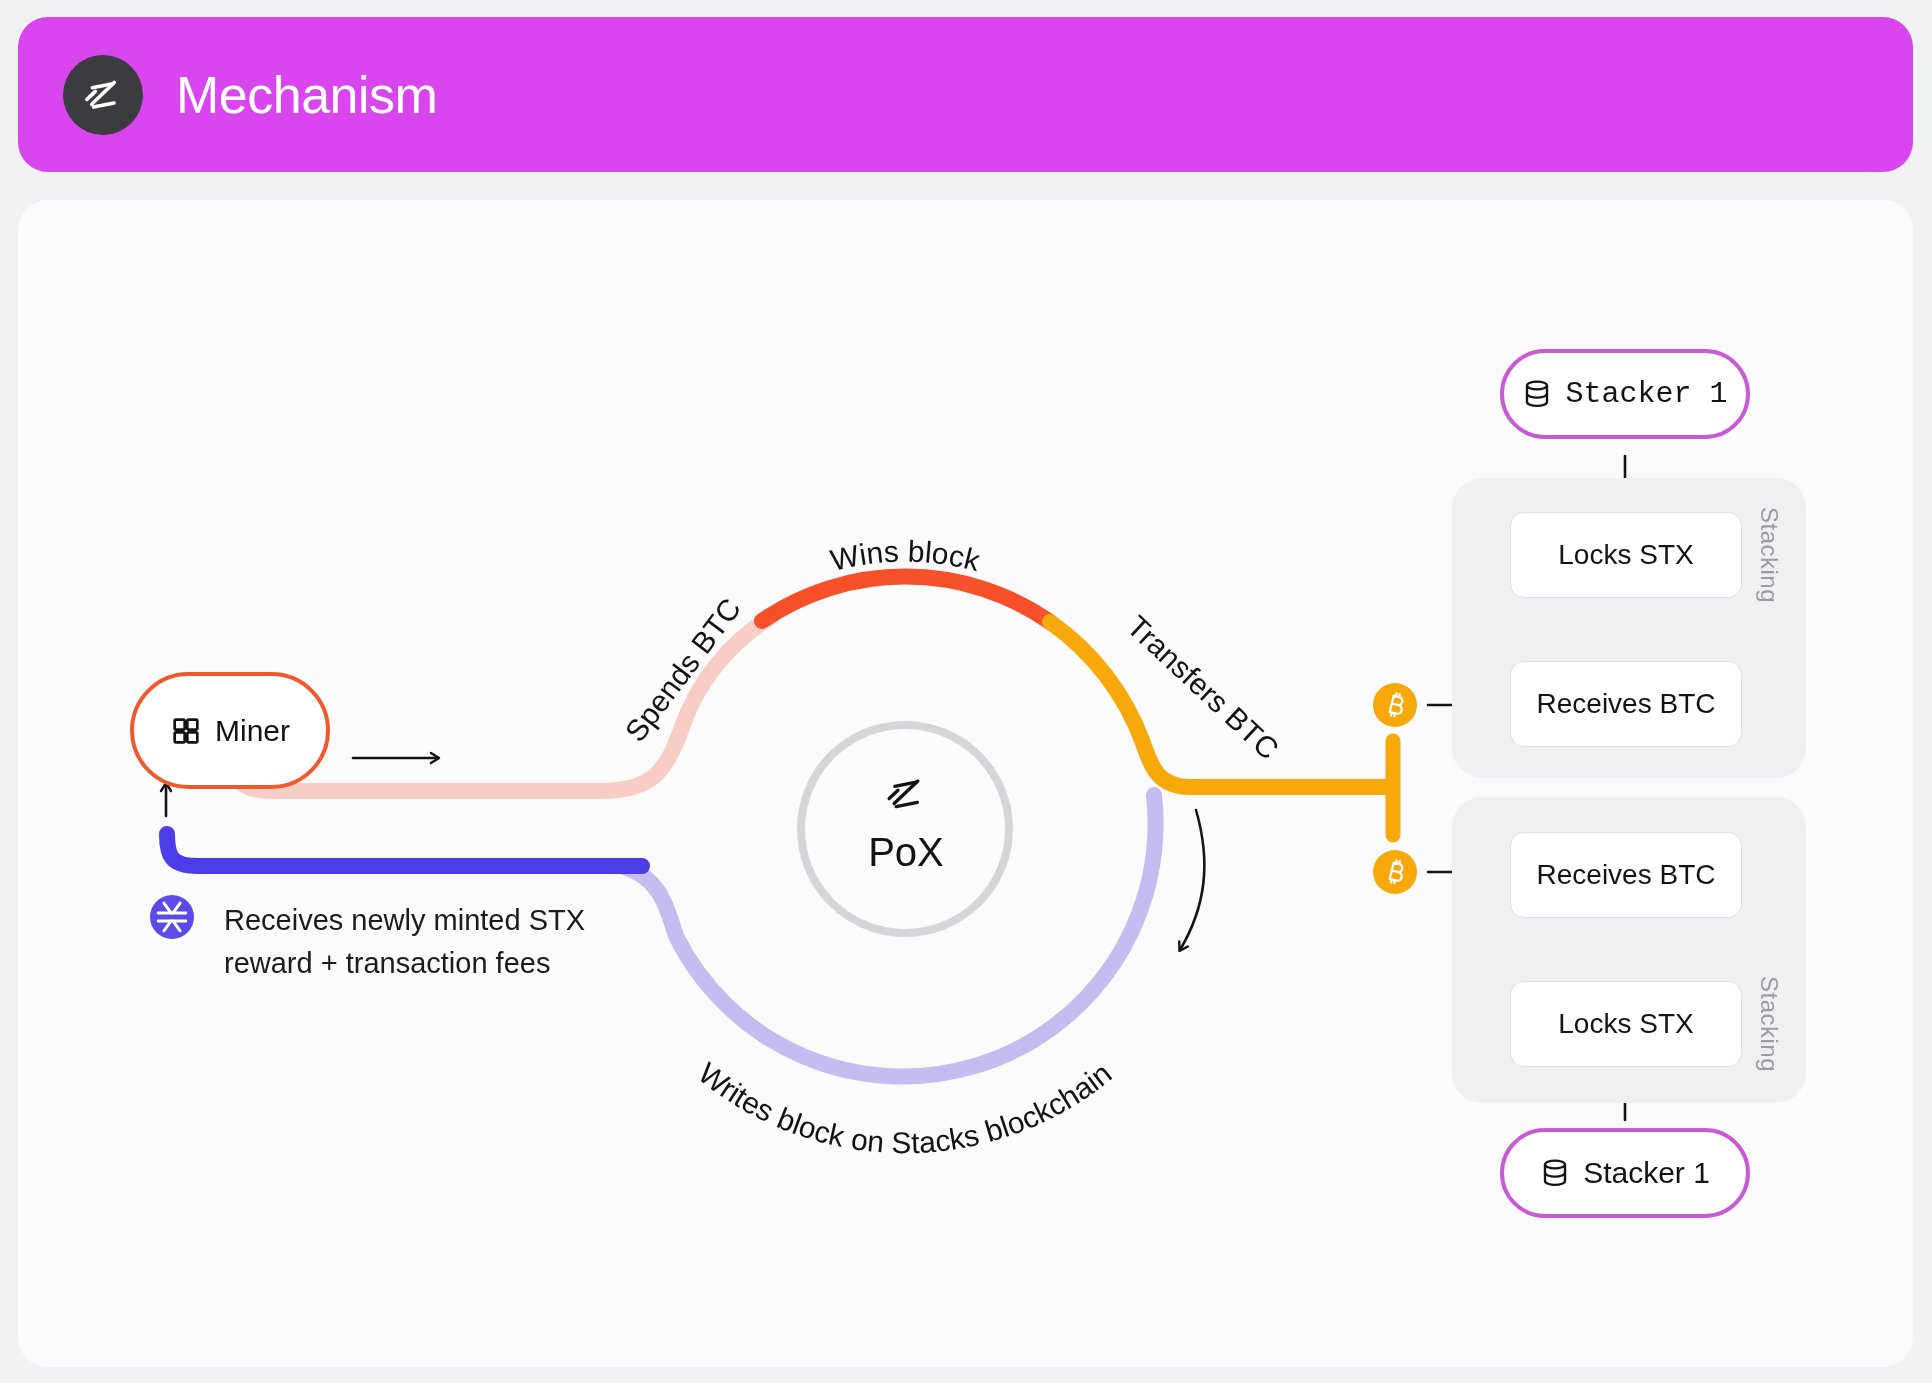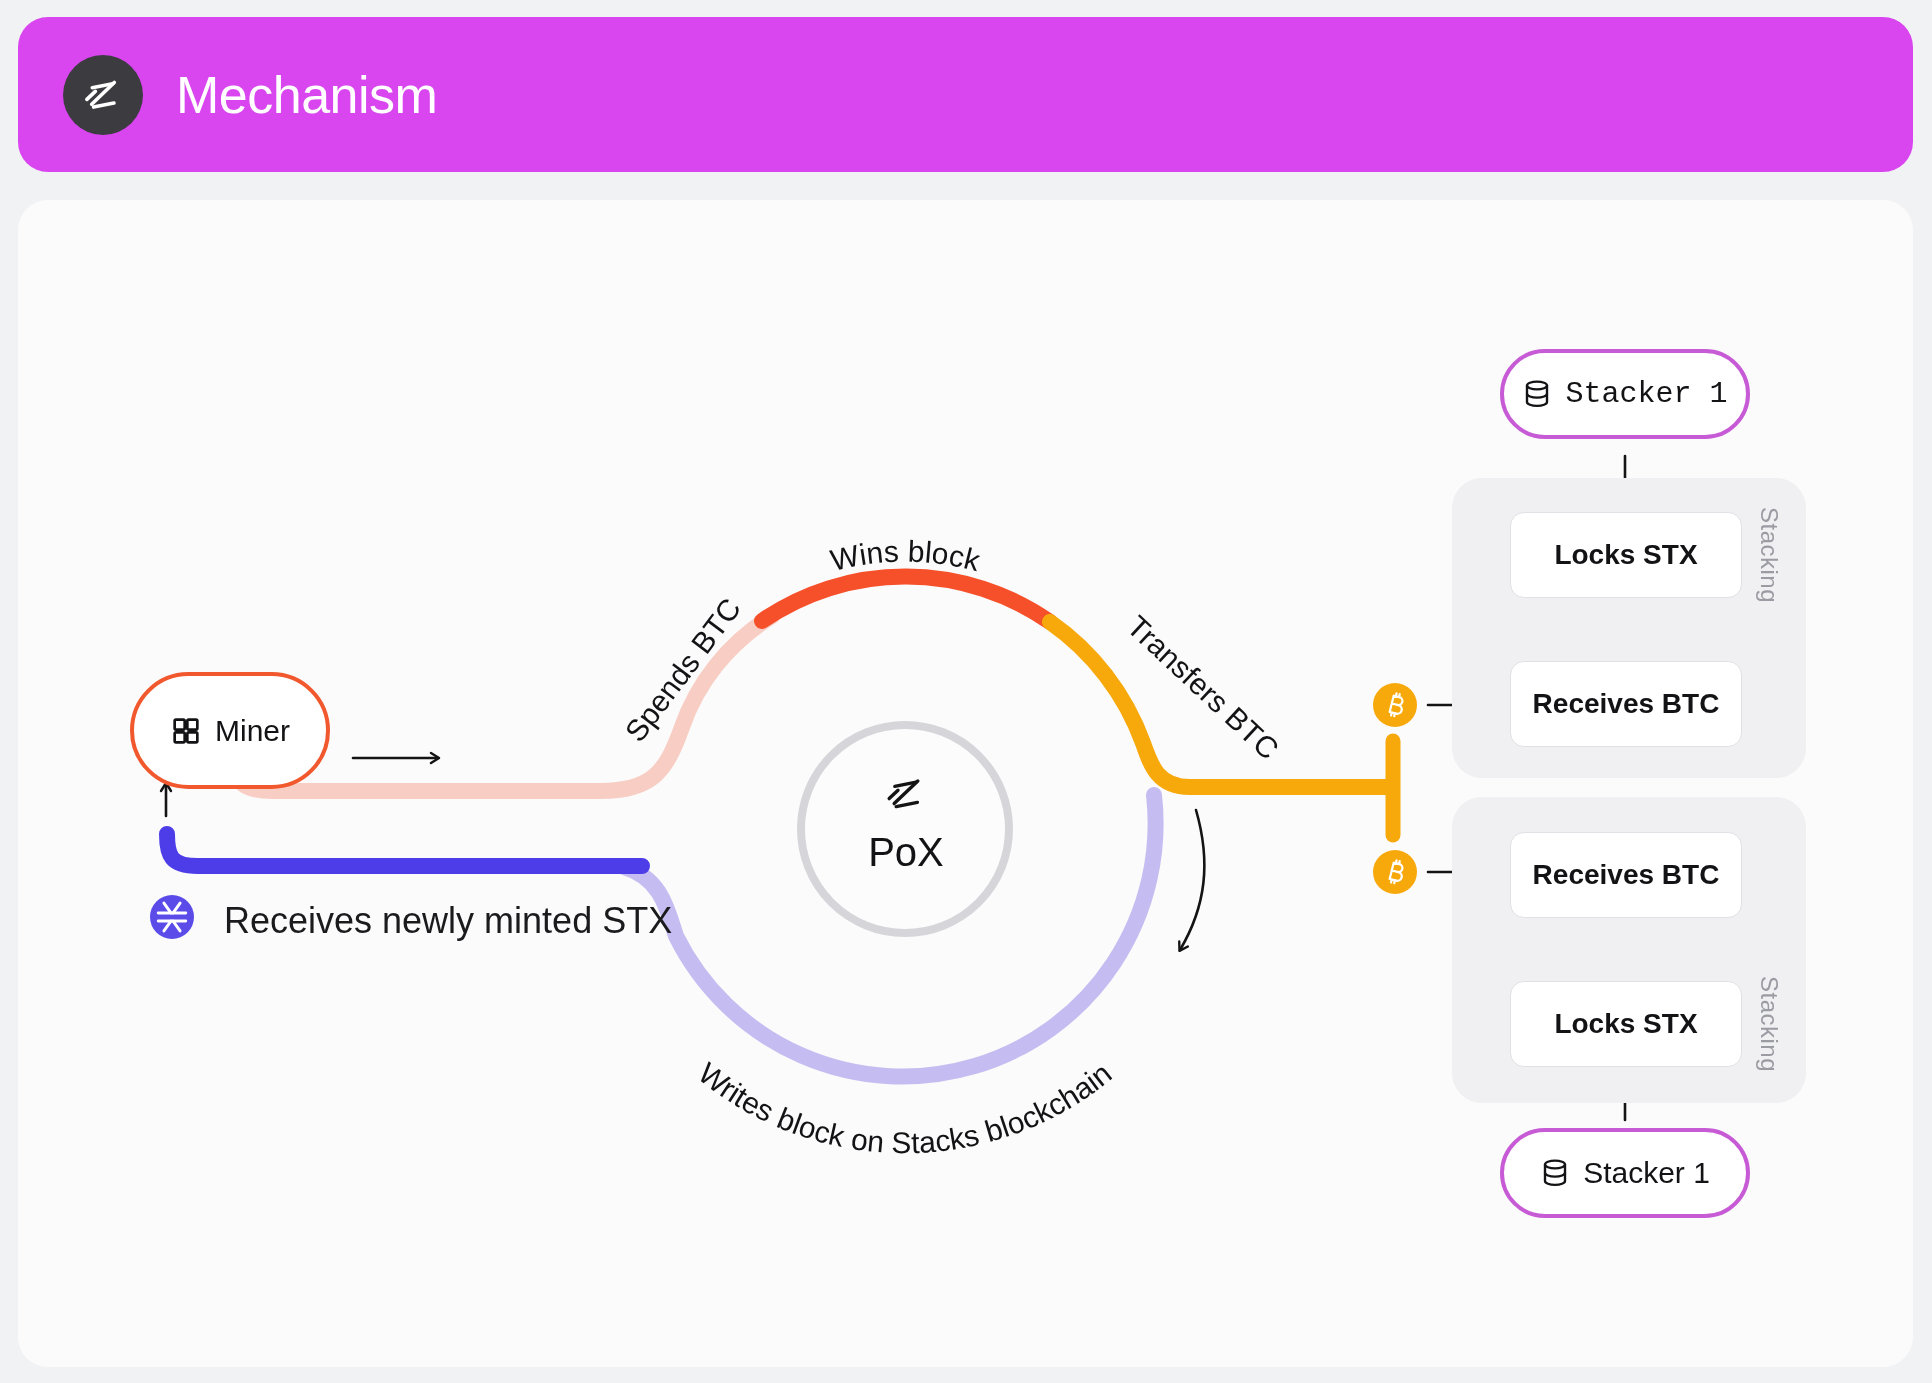--- a/index.html
+++ b/index.html
@@ -50,38 +50,38 @@
   .group-container {
     background: #F0F0F2; border-radius: 30px;
   }
   .container-1 { left: 1452px; top: 478px; width: 354px; height: 300px; }
   .container-2 { left: 1452px; top: 797px; width: 354px; height: 306px; }
 
   .flow-box {
     left: 1510px; width: 232px; height: 86px;
     background: #FFFFFF; border: 1.5px solid #E1E1E5; border-radius: 14px;
     display: flex; align-items: center; justify-content: center;
-    font-size: 28px; font-weight: 700; color: #131316;
+    font-size: 28px; font-weight: 400; color: #131316;
   }
   .box-1 { top: 512px; }
   .box-2 { top: 661px; }
   .box-3 { top: 832px; }
   .box-4 { top: 981px; }
 
   .stacking-label {
     width: 140px; height: 30px; text-align: center;
     font-size: 24px; color: #9B9BA3; letter-spacing: 0.5px;
     transform: rotate(90deg);
   }
   .stacking-1 { left: 1698px; top: 540px; }
   .stacking-2 { left: 1698px; top: 1009px; }
 
   .reward-note {
     left: 224px; top: 899px;
-    font-size: 36px; line-height: 43px; color: #1B1B1E; font-weight: 400;
+    font-size: 29px; line-height: 43px; color: #1B1B1E; font-weight: 400;
   }
   .reward-note span { display: block; }
 
   .stx-badge { left: 150px; top: 895px; width: 44px; height: 44px; }
 </style>
 </head>
 <body>
 
 <div class="abs header">
   <div class="header-logo-circle">
@@ -184,20 +184,21 @@
     <g fill="none" stroke="#FFFFFF" stroke-width="1.6" stroke-linecap="round">
       <path d="M4.5 9.8 H19.5"></path>
       <path d="M4.5 14.2 H19.5"></path>
       <path d="M7.6 4.4 L11.4 9.8 M16.4 4.4 L12.6 9.8"></path>
       <path d="M7.6 19.6 L11.4 14.2 M16.4 19.6 L12.6 14.2"></path>
     </g>
   </svg>
 </div>
 <div class="abs reward-note">
   <span>Receives newly minted STX</span>
+  <span>reward + transaction fees</span>
 </div>
 
 <div class="abs group-container container-1"></div>
 <div class="abs flow-box box-1">Locks STX</div>
 <div class="abs flow-box box-2">Receives BTC</div>
 <div class="abs stacking-label stacking-1">Stacking</div>
 
 <div class="abs group-container container-2"></div>
 <div class="abs flow-box box-3">Receives BTC</div>
 <div class="abs flow-box box-4">Locks STX</div>

